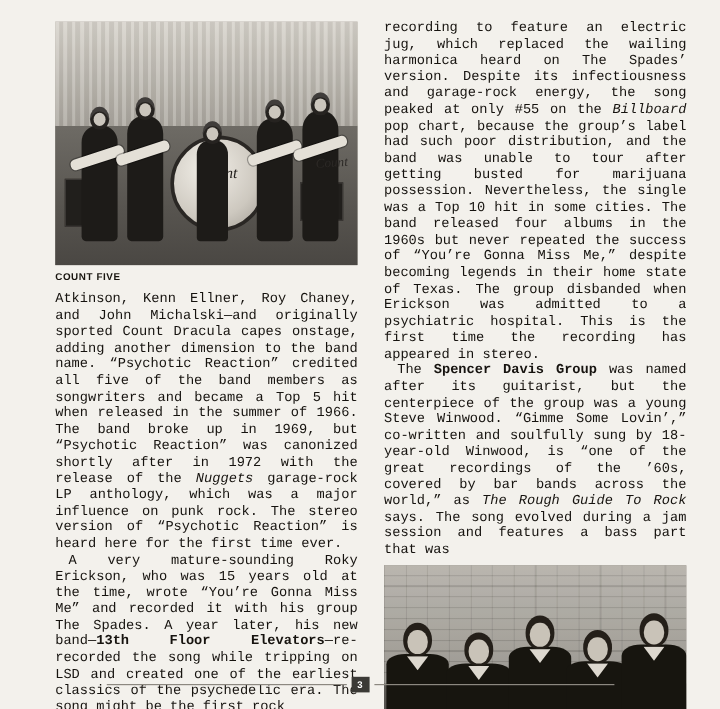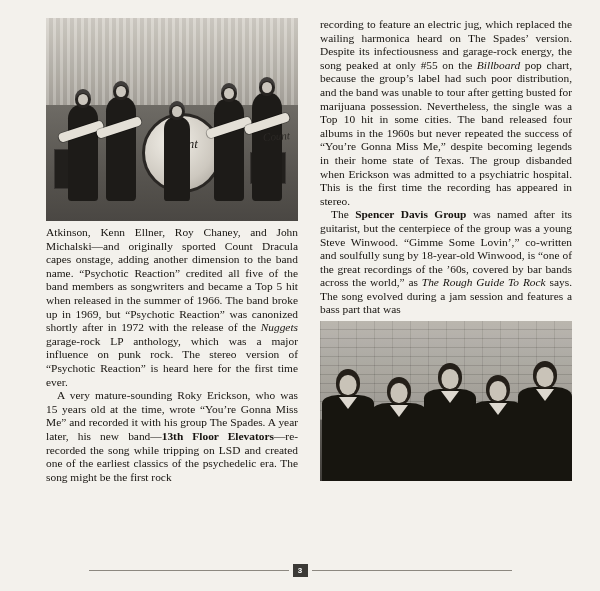--- a/index.html
+++ b/index.html
@@ -59,20 +59,21 @@
     margin: 3px 0 9px 0;
   }
 
   p.body {
     margin: 0;
     font-size: 11.4px;
     line-height: 13.6px;
     text-align: justify;
     text-justify: inter-word;
     hyphens: auto;
+    font-family: Liberation Mono, monospace;
     -webkit-hyphens: auto;
   }
   p.indent { text-indent: 11px; }
   .it { font-style: italic; }
   .bd { font-weight: bold; }
 
   
   .folio-wrap {
     position: absolute;
     left: 0;
@@ -316,20 +317,21 @@
           <div class="fig" style="left:206px; width:30px; height:108px;">
             <div class="head"></div>
             <div class="face"></div>
           </div>
           <div class="guitar" style="left:198px; bottom:46%;"></div>
 
           <div class="text-signage">Count</div>
         </div>
       </div>
 
+      <div class="caption">COUNT FIVE</div>
 
       <p class="body">Atkinson, Kenn Ellner, Roy Chaney, and John Michalski—and originally sported Count Dracula capes onstage, adding another dimension to the band name. “Psychotic Reaction” credited all five of the band members as songwriters and became a Top 5 hit when released in the summer of 1966. The band broke up in 1969, but “Psychotic Reaction” was canonized shortly after in 1972 with the release of the <span class="it">Nuggets</span> garage-rock LP anthology, which was a major influence on punk rock. The stereo version of “Psychotic Reaction” is heard here for the first time ever.</p>
 
       <p class="body indent"><span>A very mature-sounding Roky Erickson, who was 15 years old at the time, wrote “You’re Gonna Miss Me” and recorded it with his group The Spades. A year later, his new band—</span><span class="bd">13th Floor Elevators</span><span>—re-recorded the song while tripping on LSD and created one of the earliest classics of the psychedelic era. The song might be the first rock</span></p>
     </div>
 
     <div class="col col-right">
 
       <p class="body"><span>recording to feature an electric jug, which replaced the wailing harmonica heard on The Spades’ version. Despite its infectiousness and garage-rock energy, the song peaked at only #55 on the </span><span class="it">Billboard</span><span> pop chart, because the group’s label had such poor distribution, and the band was unable to tour after getting busted for marijuana possession. Nevertheless, the single was a Top 10 hit in some cities. The band released four albums in the 1960s but never repeated the success of “You’re Gonna Miss Me,” despite becoming legends in their home state of Texas. The group disbanded when Erickson was admitted to a psychiatric hospital. This is the first time the recording has appeared in stereo.</span></p>
 

